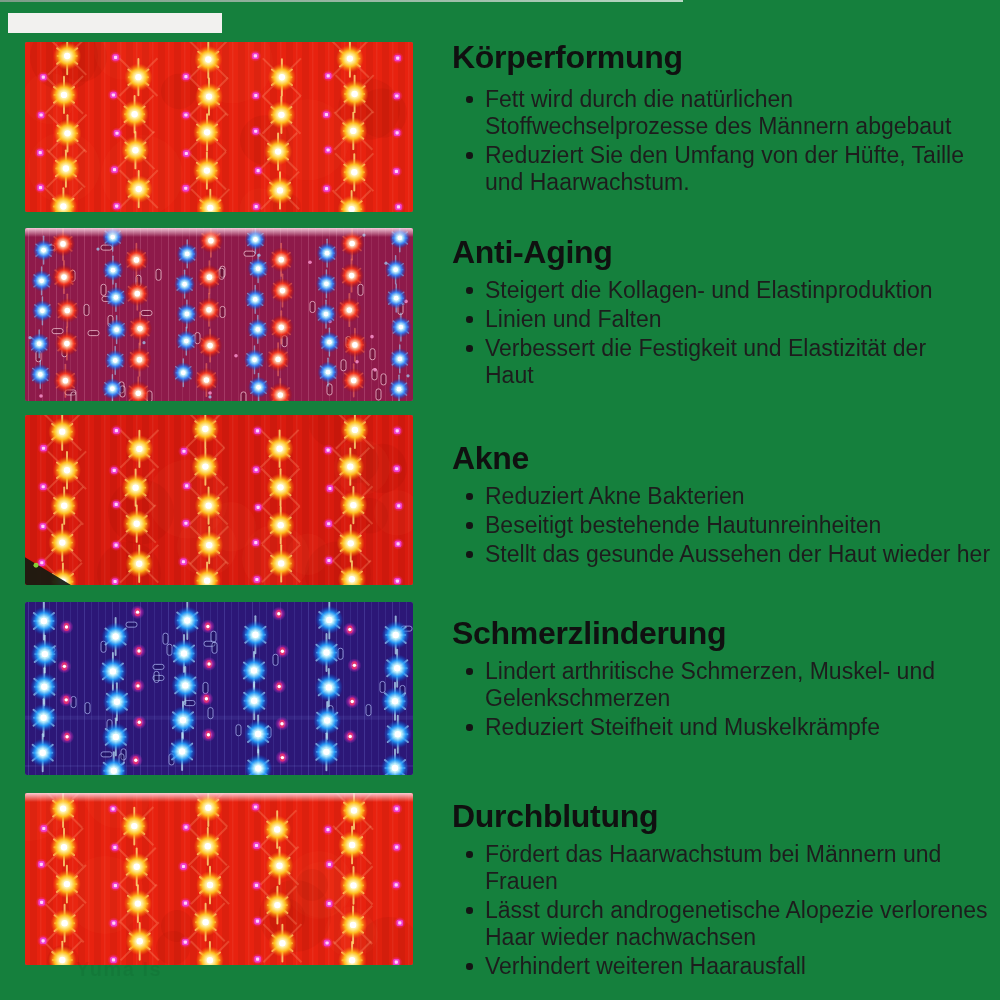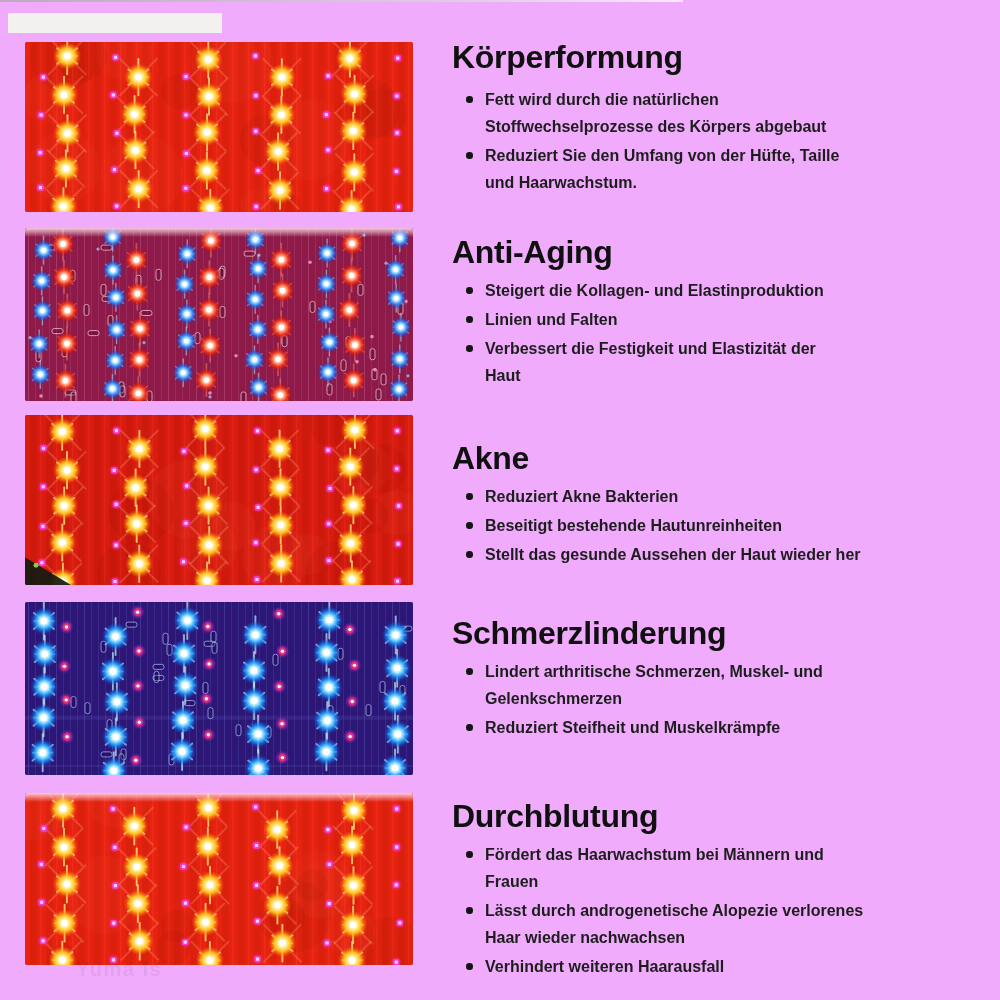--- a/index.html
+++ b/index.html
@@ -1,27 +1,27 @@
 <!DOCTYPE html>
 <html><head>
 <meta charset="utf-8">
 <style>
   html,body{margin:0;padding:0;background:#ffffff;}
-  .canvas{position:relative;width:1000px;height:1000px;background:#f0abfc;overflow:hidden;
+  .canvas{position:relative;width:1000px;height:1000px;background:#15803d;overflow:hidden;
           font-family:"Liberation Sans",sans-serif;}
   .top-edge{position:absolute;left:0;top:0;width:683px;height:2px;
             background:linear-gradient(to right,#a8a8a8,#dcdcdc 70%,#ffffff);opacity:.7;}
   .top-smudge{position:absolute;left:8px;top:13px;width:214px;height:20px;background:#f2f1ef;}
   .panel{position:absolute;left:25px;width:388px;overflow:hidden;border-radius:2px;background:#777;}
   .panel svg{display:block;width:100%;height:100%;}
   .sec{position:absolute;left:452px;width:545px;color:#151515;}
   .sec h2{margin:0;font-size:32px;line-height:34px;font-weight:700;color:#101010;letter-spacing:-.3px;}
   .sec ul{list-style:none;margin:8px 0 0 0;padding:0;}
   .sec.first ul{margin-top:12px;}
-  .sec li{position:relative;padding-left:33px;margin:0 0 2px 0;font-size:16px;line-height:27px;color:#1d1d1d;font-weight:bold;}
+  .sec li{position:relative;padding-left:33px;margin:0 0 2px 0;font-size:23px;line-height:27px;color:#1d1d1d;}
   .sec li::before{content:"";position:absolute;left:14px;top:10px;width:6.5px;height:6.5px;border-radius:50%;background:#141414;}
   .wm{position:absolute;left:76px;top:958px;font-size:20px;font-weight:700;letter-spacing:1.5px;
       color:#000;opacity:.05;}
 </style>
 </head>
 <body>
 
 <div class="canvas">
 
   <div class="top-edge"></div>
@@ -2529,21 +2529,21 @@
         </g>
         <rect x="0" y="0" width="388" height="9" fill="url(#p4t)"></rect>
       </svg>
     </div>
 
   <section class="sec first" style="top:40px">
     <h2>Körperformung</h2>
     <ul>
       <li>
         <div>Fett wird durch die natürlichen</div>
-        <div>Stoffwechselprozesse des Körpers abgebaut</div>
+        <div>Stoffwechselprozesse des Männern abgebaut</div>
       </li>
       <li>
         <div>Reduziert Sie den Umfang von der Hüfte, Taille</div>
         <div>und Haarwachstum.</div>
       </li>
     </ul>
   </section>
 
   <section class="sec" style="top:235px">
     <h2>Anti-Aging</h2>

